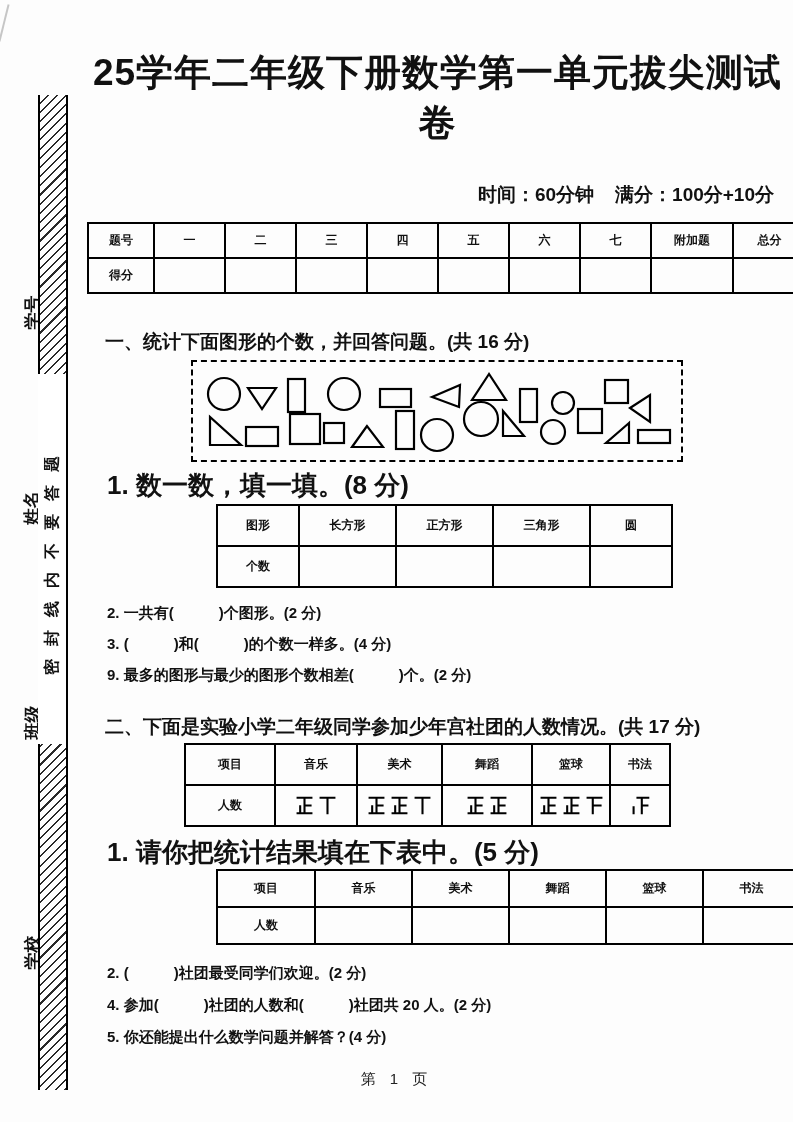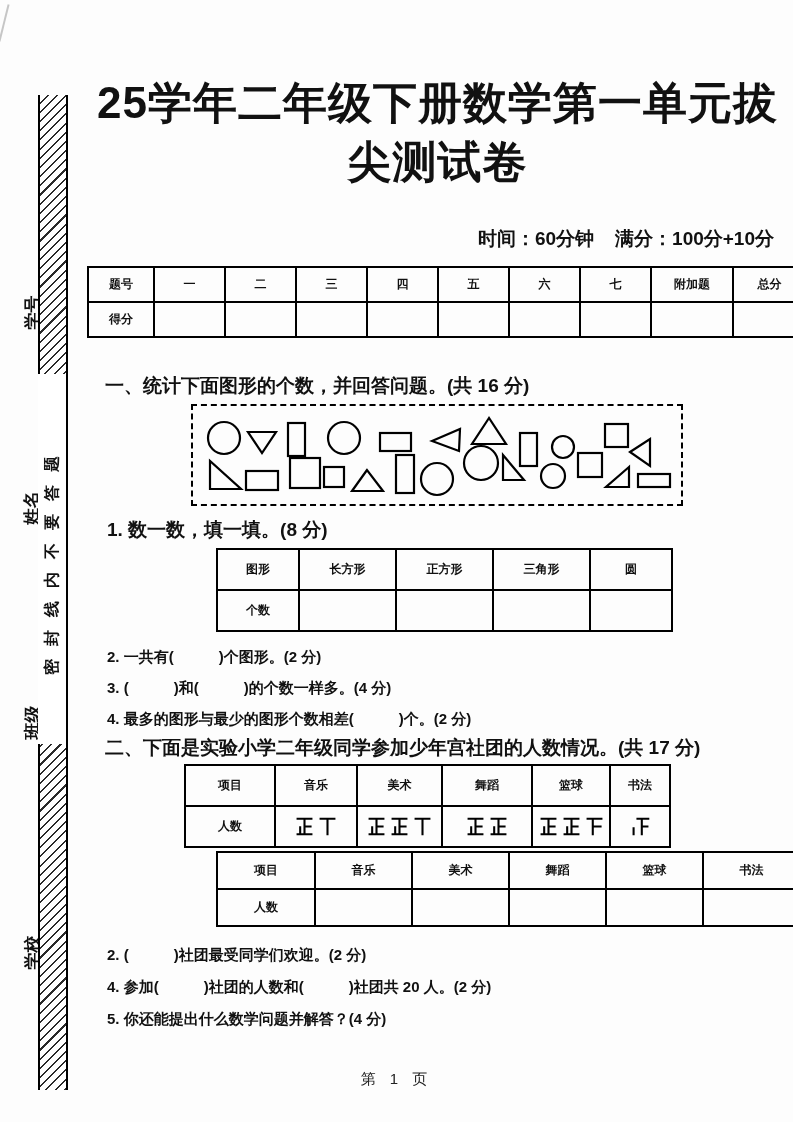--- a/index.html
+++ b/index.html
@@ -16,30 +16,30 @@
   .mfield{position:absolute;height:26px;transform:rotate(-90deg);display:flex;align-items:flex-end;
         font-size:17px;font-weight:600;white-space:nowrap;}
   .f0{width:185px;left:-62px;top:224px;}
   .f1{width:150px;left:-45px;top:437px;}
   .f2{width:195px;left:-67px;top:629px;}
   .f3{width:195px;left:-67px;top:859px;}
   .fline{flex:1;border-bottom:2px solid #000;height:16px;margin-left:3px;}
   .artifact{position:absolute;left:3px;top:4px;width:2px;height:38px;background:#c6c6c6;transform:rotate(14deg);}
   
   .main{position:absolute;left:85px;top:0;width:705px;}
-  .title{margin-top:74px;text-align:center;font-size:44px;font-weight:bold;letter-spacing:1px;}
+  .title{margin-top:48px;text-align:center;font-size:37px;font-weight:bold;letter-spacing:1px;}
   .meta{margin-top:34px;text-align:right;padding-right:16px;font-size:19px;font-weight:bold;line-height:26px;}
   .meta span{margin-left:21px;}
   table{border-collapse:collapse;table-layout:fixed;}
   td{border:2px solid #000;text-align:center;font-size:12px;font-weight:600;padding:0;}
   .score-table{margin:14px 0 0 2px;width:698px;}
   .score-table td{height:33px;}
   .heading{margin-top:34px;padding-left:20px;font-size:19px;font-weight:bold;line-height:27px;}
   .shapes-box{margin:5px 0 0 106px;width:488px;height:98px;border:2px dashed #000;}
-  .qline{margin-top:10px;padding-left:22px;font-size:19px;font-weight:bold;line-height:27px;}
+  .qline{margin-top:10px;padding-left:22px;font-size:26px;font-weight:bold;line-height:27px;}
   .count-table{margin:5px 0 0 131px;width:445px;}
   .count-table td{height:39px;}
   .qblock{margin-top:9px;}
   .qblock .q{padding:0 6px 0 22px;font-size:15px;font-weight:bold;line-height:31px;}
   .qblock2 .q{line-height:32px;}
   .tally-table{margin:3px 0 0 99px;width:473px;}
   .tally-table td{height:39px;}
   .tally-table svg{vertical-align:middle;margin:0 2px;}
   .result-table{margin:3px 0 0 131px;width:571px;}
   .result-table td{height:35px;}
@@ -153,24 +153,24 @@
             <td></td>
             <td></td>
             <td></td>
           </tr>
         </tbody>
     </table>
 
     <div class="qblock">
         <div class="q">2. 一共有(　　　)个图形。(2 分)</div>
         <div class="q">3. (　　　)和(　　　)的个数一样多。(4 分)</div>
-        <div class="q">4. 最多的图形与最少的图形个数相差(　　　)个。(2 分)</div>
+        <div class="q">9. 最多的图形与最少的图形个数相差(　　　)个。(2 分)</div>
       </div>
 
-    <div class="heading" style="margin-top:0;">二、下面是实验小学二年级同学参加少年宫社团的人数情况。(共 17 分)</div>
+    <div class="heading" style="margin-top:23px;">二、下面是实验小学二年级同学参加少年宫社团的人数情况。(共 17 分)</div>
 
     <table class="tally-table">
       <tbody>
           <tr>
             <td style="width: 88px;">项目</td>
             <td style="width: 80px;">音乐</td>
             <td style="width: 83px;">美术</td>
             <td style="width: 88px;">舞蹈</td>
             <td style="width: 76px;">篮球</td>
             <td style="width: 58px;">书法</td>
@@ -201,20 +201,21 @@
               </svg><svg width="19" height="23" viewBox="0 0 22 26">
                 <path d="M3 4H19M9 4V22M9 13H18" stroke="#000" stroke-width="2.4" fill="none" stroke-linecap="square"></path>
               </svg></td>
             <td><svg width="19" height="23" viewBox="0 0 22 26">
                 <path d="M3 15V22M7.5 4H20M12.5 4V22M12.5 13H19" stroke="#000" stroke-width="2.4" fill="none" stroke-linecap="square"></path>
               </svg></td>
           </tr>
         </tbody>
     </table>
 
+    <div class="qline" style="margin-top:12px;">1. 请你把统计结果填在下表中。(5 分)</div>
 
     <table class="result-table">
       <tbody>
           <tr>
             <td style="width: 96px;">项目</td>
             <td style="width: 95px;">音乐</td>
             <td style="width: 95px;">美术</td>
             <td style="width: 95px;">舞蹈</td>
             <td style="width: 95px;">篮球</td>
             <td style="width: 95px;">书法</td>

